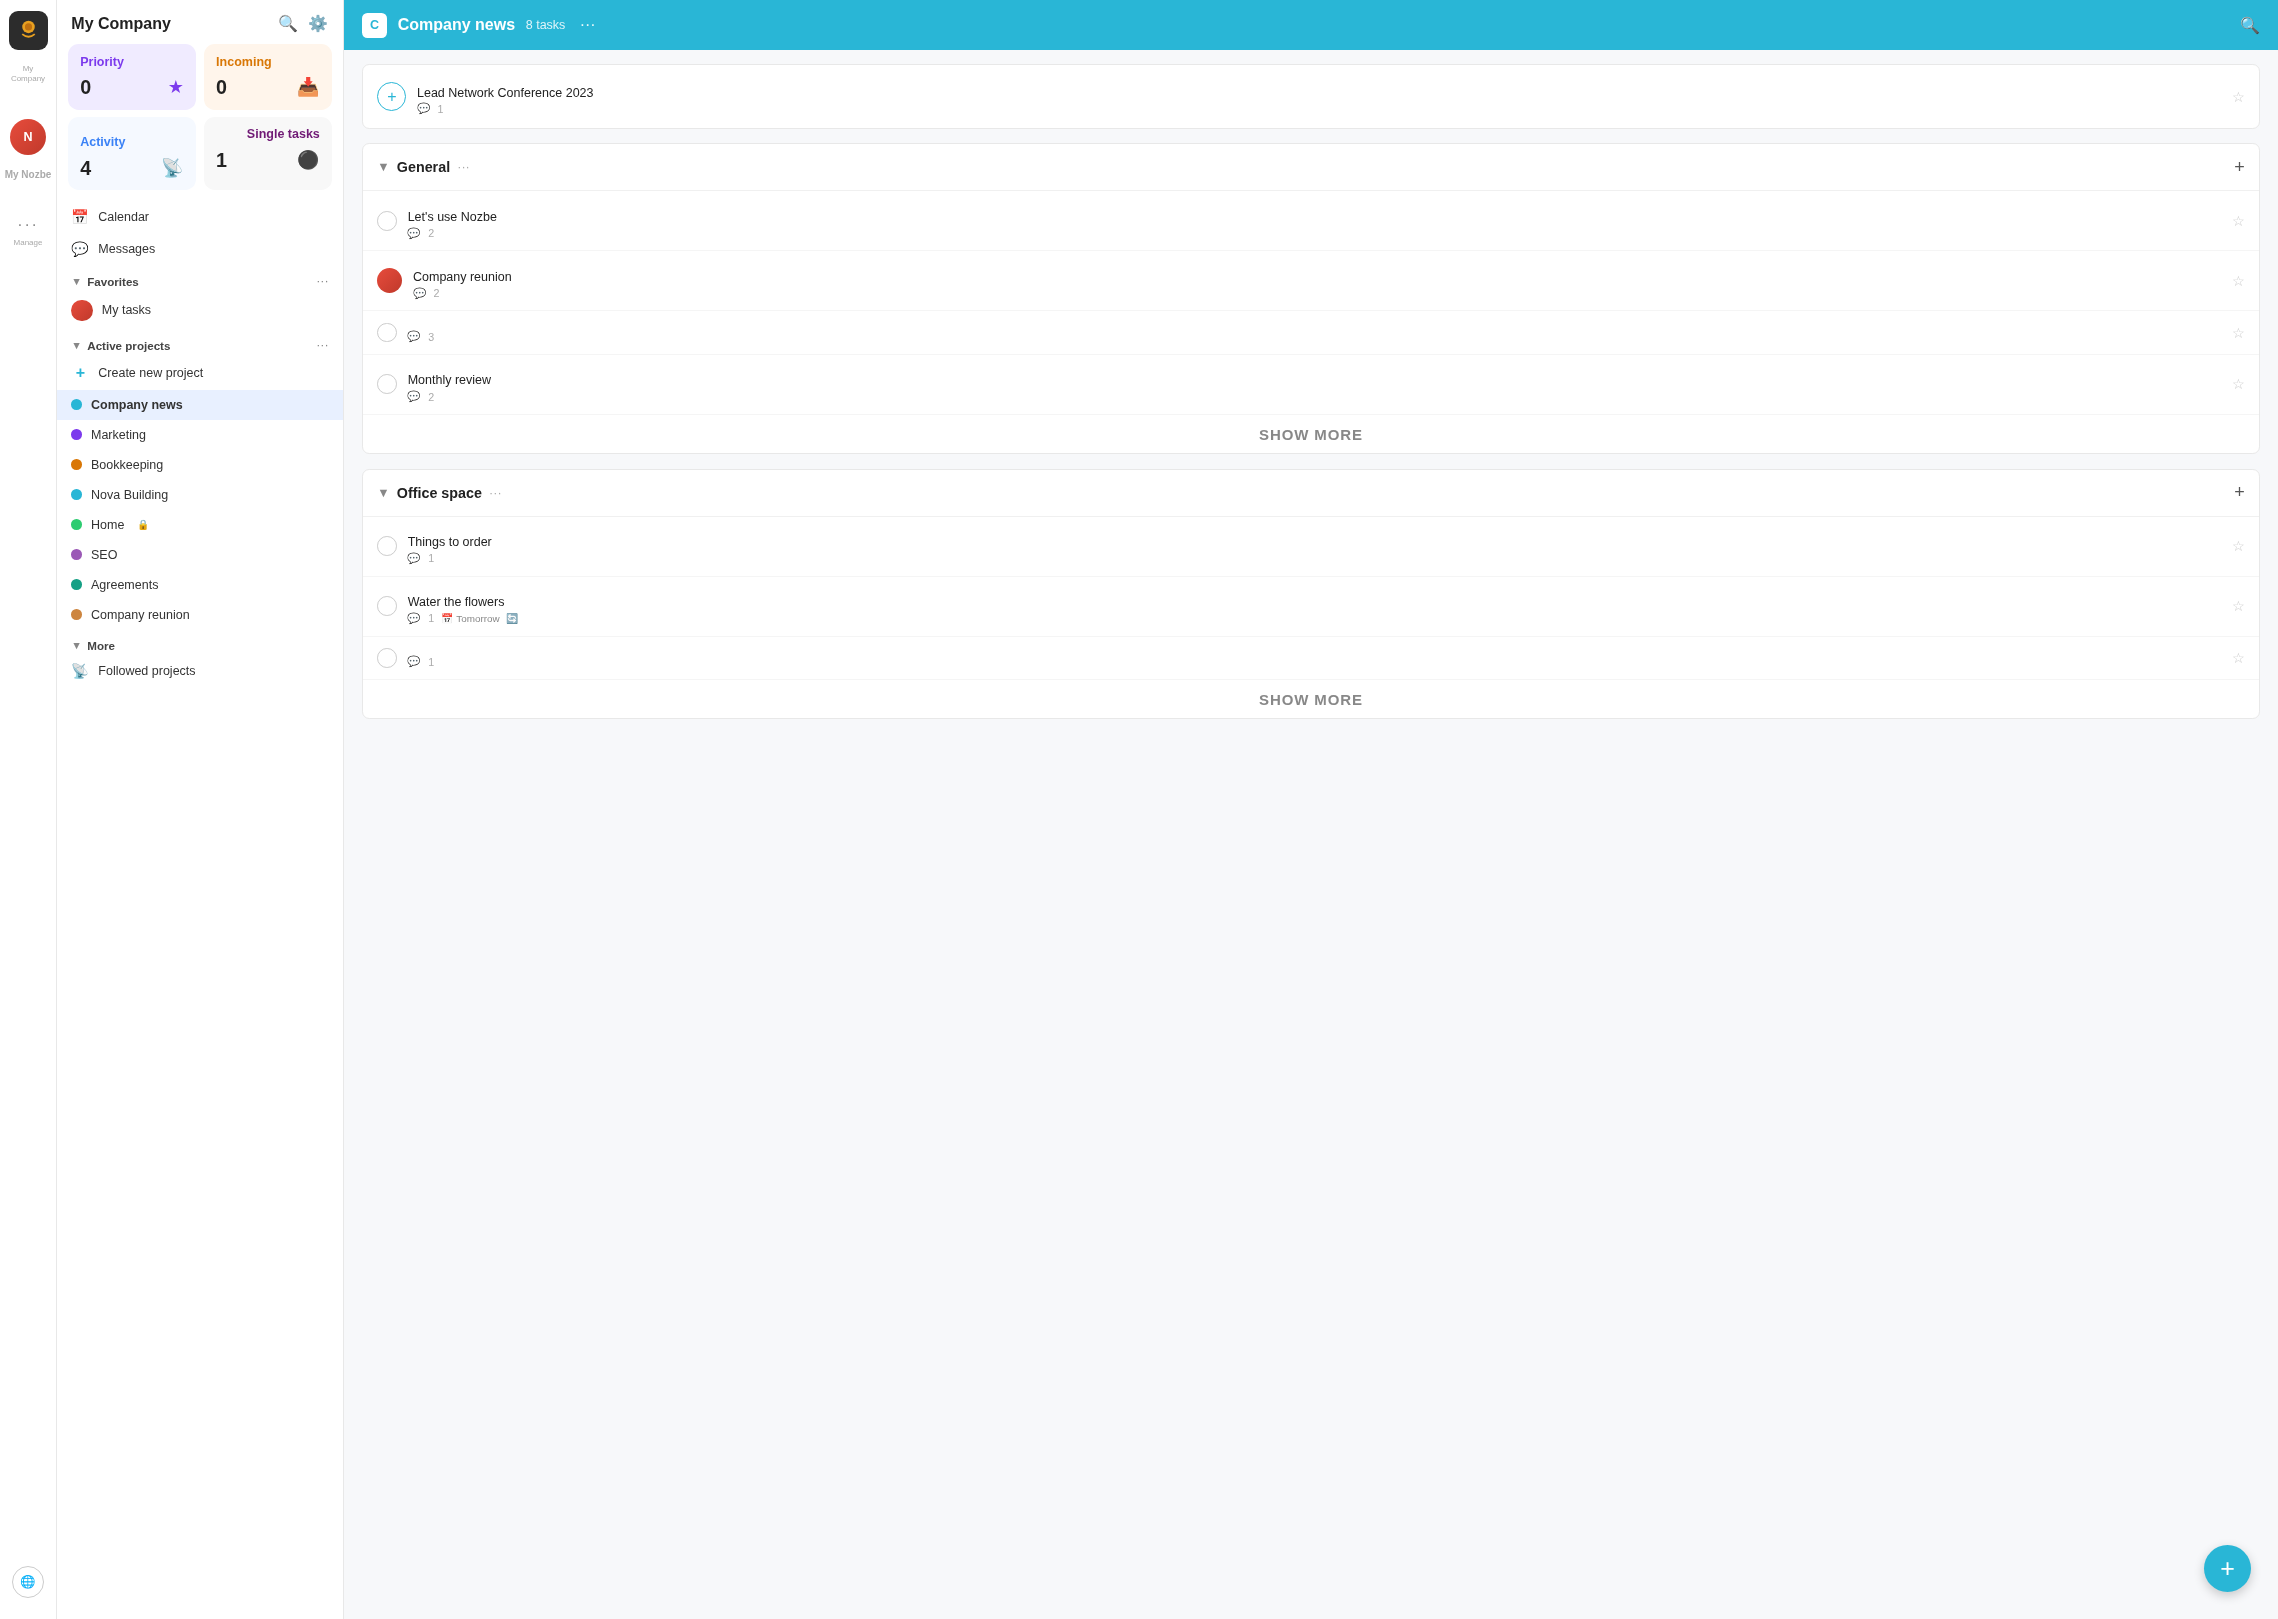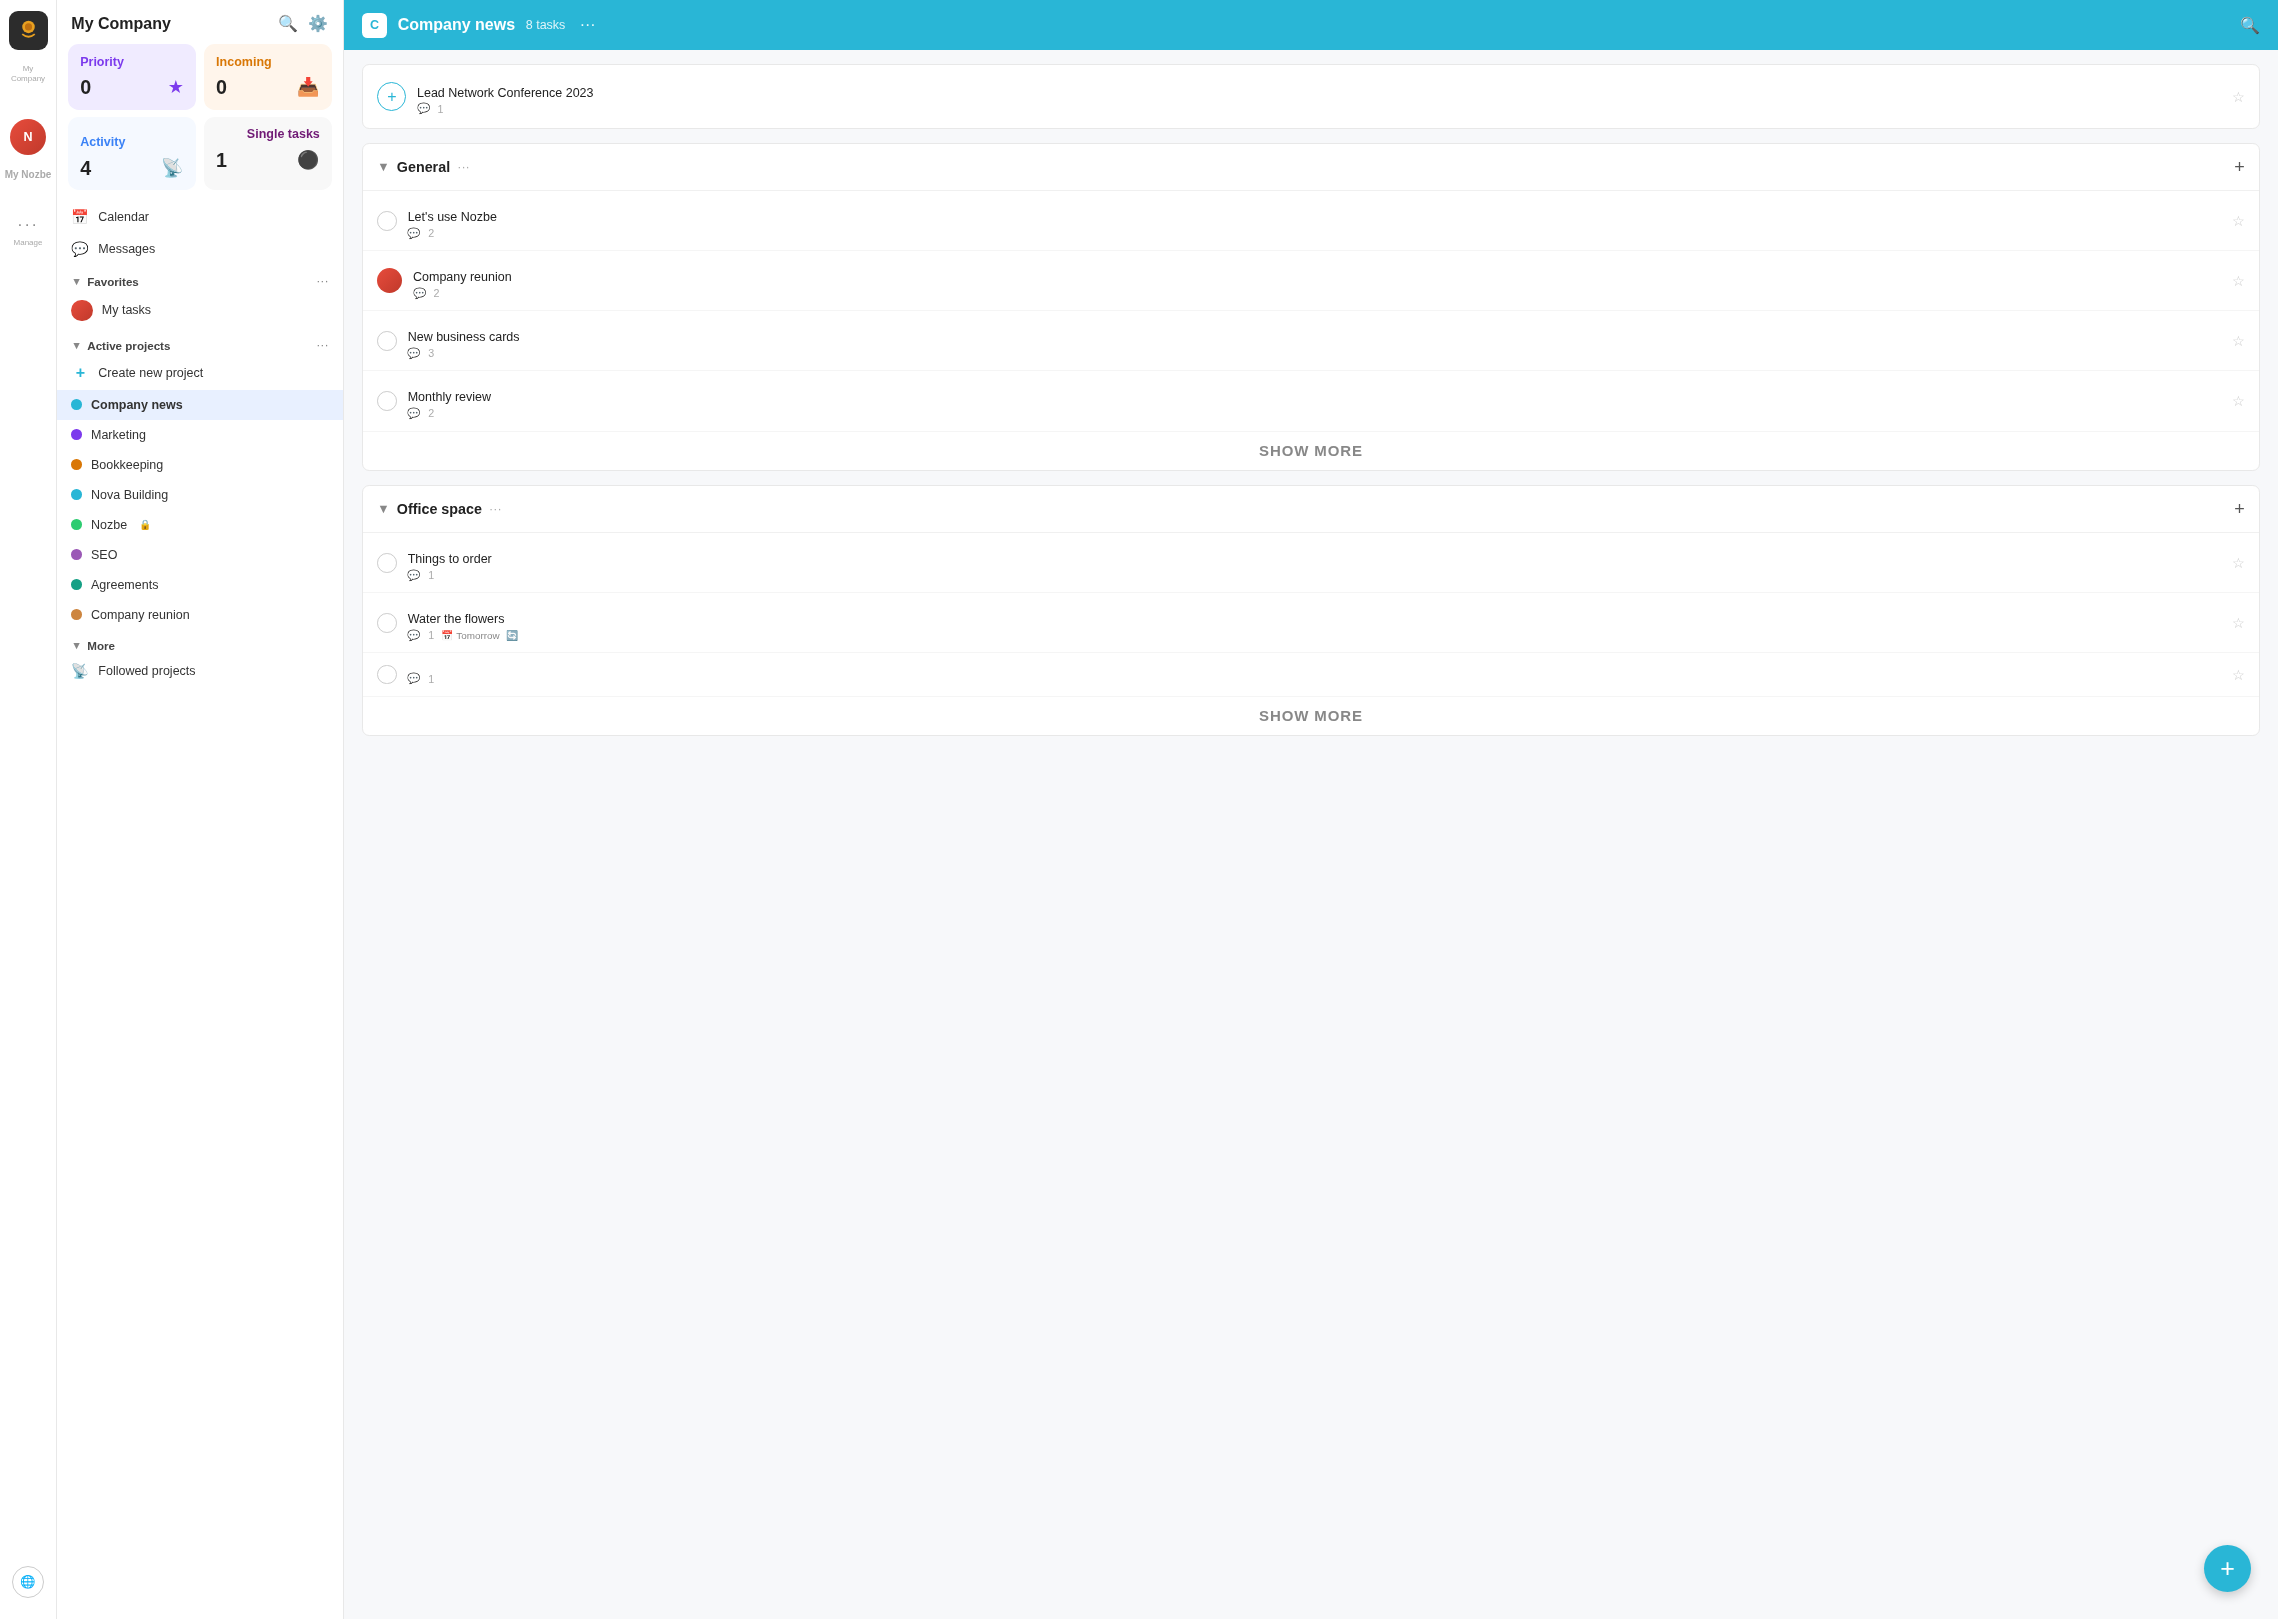--- a/index.html
+++ b/index.html
@@ -490,21 +490,21 @@
       <span>Bookkeeping</span>
     </div>
 
     <div class="nav-item">
       <span class="nav-dot" style="background:#29b6d6;"></span>
       <span>Nova Building</span>
     </div>
 
     <div class="nav-item">
       <span class="nav-dot" style="background:#2ecc71;"></span>
-      <span>Nozbe</span>
+      <span>Home</span>
       <span style="margin-left:3.6px;font-size:9.9px;color:#aaa;">🔒</span>
     </div>
 
     <div class="nav-item">
       <span class="nav-dot" style="background:#9b59b6;"></span>
       <span>SEO</span>
     </div>
 
     <div class="nav-item">
       <span class="nav-dot" style="background:#16a085;"></span>
@@ -582,21 +582,20 @@
             <span class="comment-icon">💬</span>
             <span>2</span>
           </div>
         </div>
         <span class="star-btn">☆</span>
       </div>
 
       <div class="task-row">
         <div class="task-checkbox"></div>
         <div class="task-info">
-          <div class="task-title">New business cards</div>
           <div class="task-meta">
             <span class="comment-icon">💬</span>
             <span>3</span>
           </div>
         </div>
         <span class="star-btn">☆</span>
       </div>
 
       <div class="task-row">
         <div class="task-checkbox"></div>

